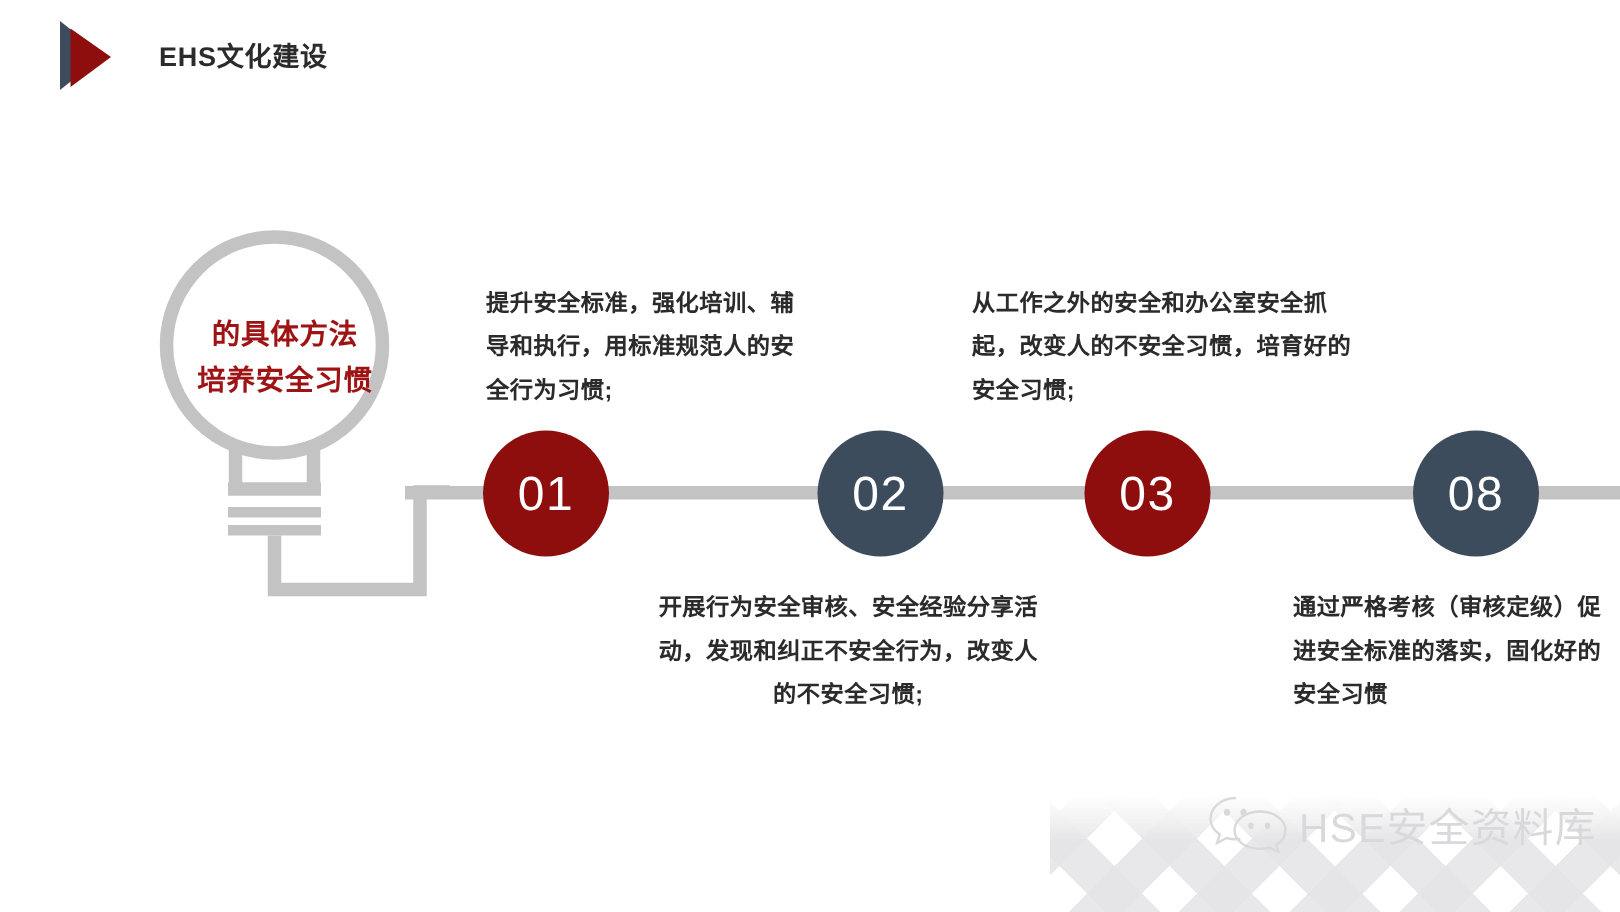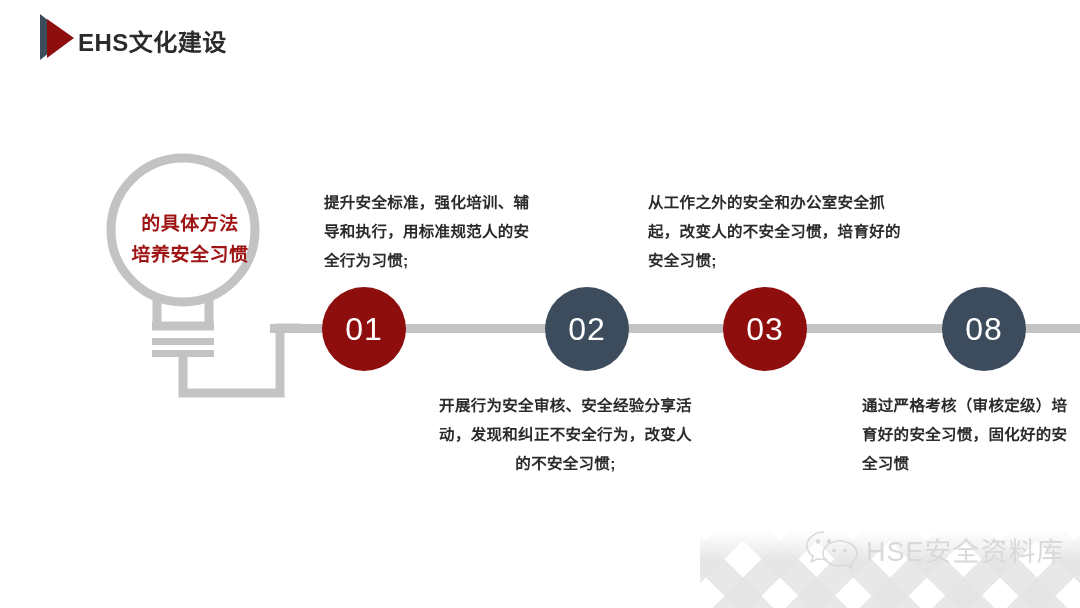--- a/index.html
+++ b/index.html
@@ -29,23 +29,23 @@
   }
   #logo-mark {
     position: absolute;
     left: 38px;
     top: 13px;
     width: 50px;
     height: 48px;
   }
   #header-title {
     position: absolute;
-    left: 78px;
+    left: 106px;
     top: 23px;
-    font-size: 24px;
+    font-size: 18px;
     font-weight: bold;
     color: #2b2b2b;
     letter-spacing: 0.5px;
     white-space: nowrap;
   }
 
   
   #timeline-line {
     position: absolute;
     left: 270px;
@@ -197,21 +197,21 @@
   <div class="node red" id="node-3">
     <span>03</span>
   </div>
   <div class="node blue" id="node-4">
     <span>08</span>
   </div>
 
   <div class="desc" id="desc-1">提升安全标准，强化培训、辅导和执行，用标准规范人的安全行为习惯;</div>
   <div class="desc" id="desc-2">开展行为安全审核、安全经验分享活动，发现和纠正不安全行为，改变人的不安全习惯;</div>
   <div class="desc" id="desc-3">从工作之外的安全和办公室安全抓起，改变人的不安全习惯，培育好的安全习惯;</div>
-  <div class="desc" id="desc-4">通过严格考核（审核定级）培育好的安全习惯，固化好的安全习惯</div>
+  <div class="desc" id="desc-4">通过严格考核（审核定级）促进安全标准的落实，固化好的安全习惯</div>
 
   <div id="watermark">
     <div id="wm-stripes"></div>
     <div id="wm-inner">
       <svg width="56" height="40" viewBox="0 0 56 40">
         <g fill="none" stroke="#d9d9dc" stroke-width="1.6">
           <path d="M20,3 C10.6,3 3,9.2 3,16.8 C3,21 5.4,24.8 9.2,27.3 L7.4,33 L13.7,29.7
                    C15.7,30.2 17.8,30.5 20,30.5 C21,30.5 22,30.4 23,30.3"></path>
           <path d="M36,12 C45.4,12 53,17.6 53,24.5 C53,28.4 50.6,31.9 46.8,34.2 L48.4,39
                    L42.7,36 C40.6,36.6 38.4,36.9 36,36.9 C26.6,36.9 19,31.3 19,24.5

